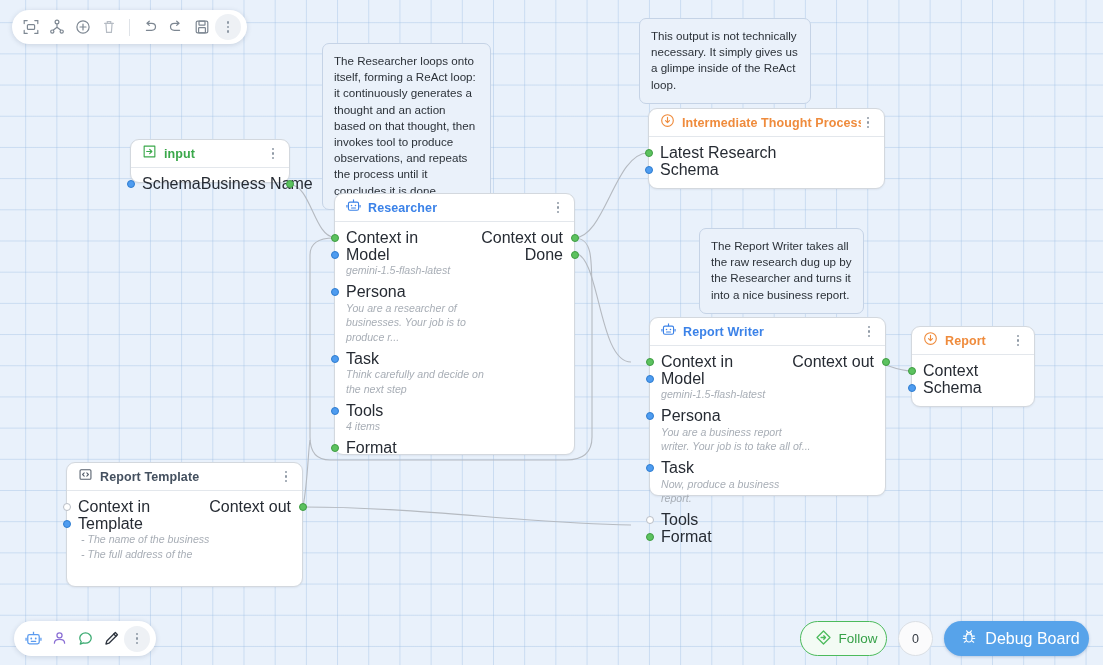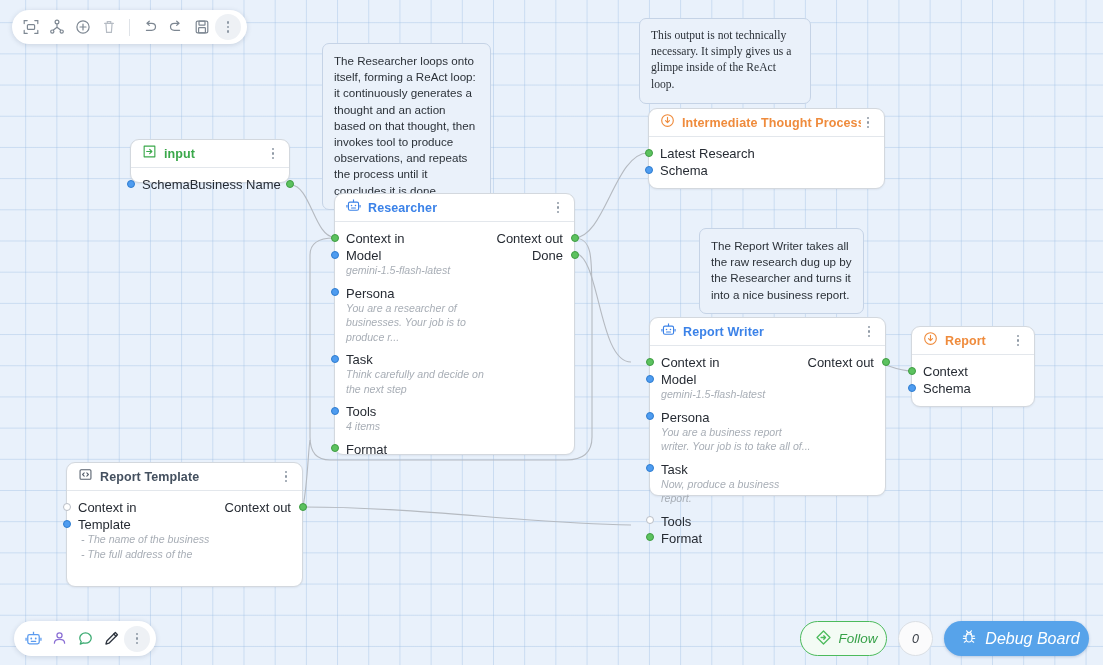--- a/index.html
+++ b/index.html
@@ -54,23 +54,23 @@
     display: flex; flex-direction: column; align-items: center; justify-content: center;
     gap: 2px; cursor: pointer; flex: none;
   }
   .kebab i { display: block; width: 2.4px; height: 2.4px; border-radius: 50%; background: #8e98a4; }
 
   .node-body { padding: 7px 0 9px 0; position: relative; }
 
   .row {
     position: relative;
     height: 16px;
-    display: flex; align-items: flex-end;
+    display: flex; align-items: center;
     padding: 0 11px;
-    font-size: 13px;
+    font-size: 16px;
     color: #262b33;
     white-space: nowrap;
   }
   .row.tall { height: 17px; }
   .row .lbl { font-weight: 400; }
   .row .right { margin-left: auto; }
   .sub {
     padding: 0 15px 0 11px;
     font-size: 10.6px;
     font-style: italic;
@@ -126,21 +126,20 @@
   .tdiv { width: 1px; height: 17px; background: #dfe3e8; margin: 0 7px; flex: none; }
   .tbtn.more { background: #eef1f5; }
 
   .pill {
     position: absolute;
     display: flex; align-items: center; justify-content: center;
     border-radius: 20px;
     cursor: pointer;
     font-size: 13.5px;
     font-weight: 500;
-    font-style: italic;
   }
   #follow-button {
     left: 800px; top: 621px; width: 87px; height: 35px;
     border: 1.6px solid #4cbb5c; color: #36a148; background: #f3fbf4;
   }
   #follow-button span { margin-left: 6px; }
   #zoom-counter {
     left: 898px; top: 621px; width: 35px; height: 35px;
     background: #fbfbfc; border: 1px solid #dadfe5; color: #353b43;
     font-size: 12.5px;
@@ -233,21 +232,21 @@
           <i></i>
           <i></i>
         </span>
     </div>
   </div>
 
   <div class="comment" id="comment-researcher-loop" style="left:322px; top:43px; width:169px;">
     <span>The Researcher loops onto itself, forming a ReAct loop: it continuously generates a thought and an action based on that thought, then invokes tool to produce observations, and repeats the process until it concludes it is done.</span>
   </div>
 
-  <div class="comment" id="comment-intermediate-output" style="left:639px; top:18px; width:172px;font-family:Liberation Serif, serif;">
+  <div class="comment" id="comment-intermediate-output" style="left:639px; top:18px; width:172px;">
     <span>This output is not technically necessary. It simply gives us a glimpe inside of the ReAct loop.</span>
   </div>
 
   <div class="comment" id="comment-report-writer" style="left:699px; top:228px; width:165px;">
     <span>The Report Writer takes all the raw research dug up by the Researcher and turns it into a nice business report.</span>
   </div>
 
 
   <div class="node" id="node-input" style="left:130px; top:139px; width:160px; height:44px;">
     <div class="node-head">

